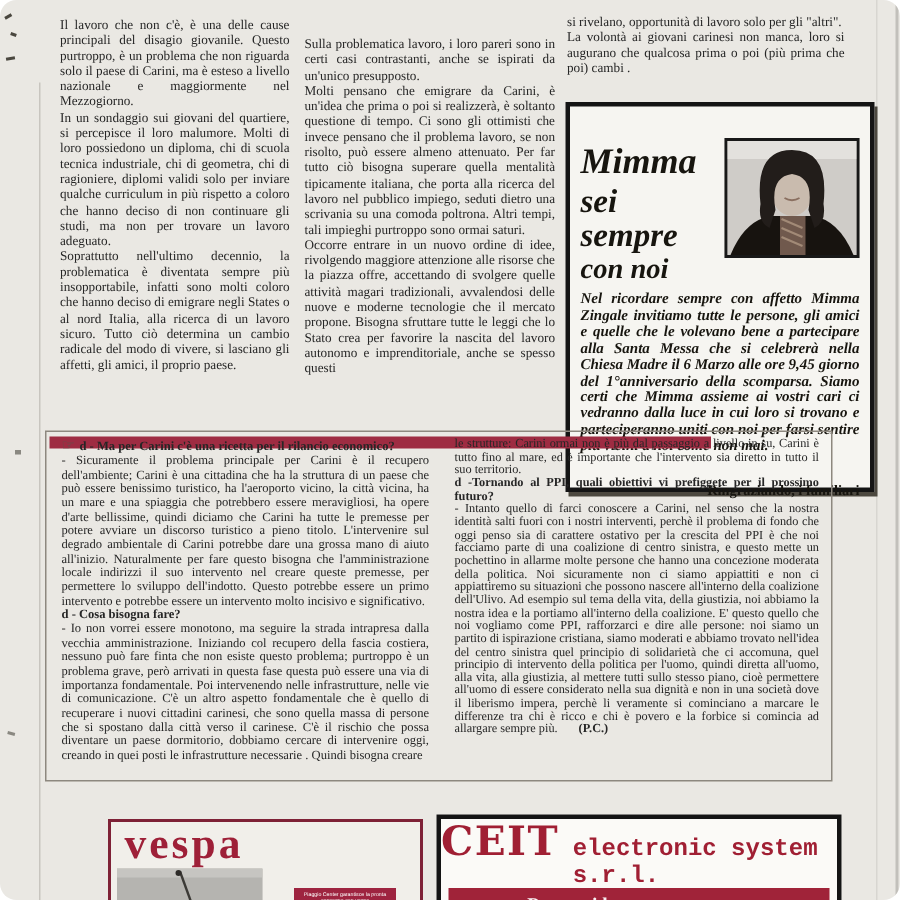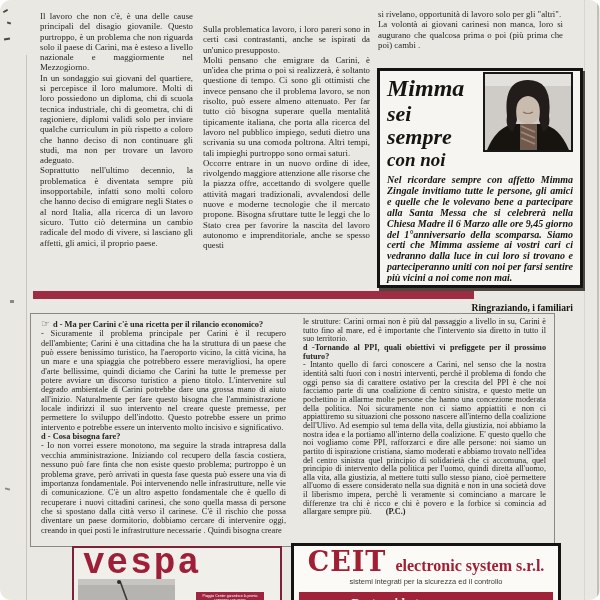--- a/index.html
+++ b/index.html
@@ -9,55 +9,55 @@
   .bodytext{font-size:8.8px;line-height:10.3px;text-align:justify;}
   .abs{position:absolute;}
 
   
   #col1{left:40px;top:11px;width:153px;}
   #col2{left:203px;top:24px;width:167px;}
   #col3{left:378px;top:9px;width:185px;}
 
   
   .memorial{left:377px;top:68px;width:186px;height:212px;background:#f6f5f1;
-            border:3px solid #141414;box-shadow:2px 3px 0 #4c483f;padding:1px 7px;box-sizing:content-box;}
+            border:3px solid #141414;box-shadow:2px 3px 0 #4c483f;padding:21px 7px;box-sizing:content-box;}
   .mem-head{display:flex;}
   .mem-title{width:90px;font-style:italic;font-weight:bold;padding-top:3px;color:#17150f;}
   .mem-title .t1{font-size:24px;line-height:27px;}
   .mem-title .t2{font-size:22px;line-height:23px;}
   .mem-title .t3{font-size:19px;line-height:23px;}
   .mem-photo{width:86px;height:76px;border:2px solid #181818;margin-left:auto;background:#cfccc8;}
   .mem-body{font-size:10px;line-height:10.9px;font-weight:bold;font-style:italic;text-align:justify;margin-top:4px;color:#17150f;}
   .mem-sign{text-align:right;font-weight:bold;font-size:9.6px;margin-top:18px;color:#17150f;}
 
   .divider{left:33px;top:291px;width:441px;height:8px;background:#9e2c42;}
 
   
-  .interview{left:30px;top:313px;width:523px;height:232px;border:1px solid #8d887f;}
+  .interview{left:30px;top:287px;width:523px;height:232px;border:1px solid #8d887f;}
   .iv-left{position:absolute;left:10px;top:5px;width:245px;font-size:8.4px;line-height:9.35px;text-align:justify;}
   .iv-right{position:absolute;left:272px;top:4px;width:243px;font-size:8.2px;line-height:8.65px;text-align:justify;}
   .q{font-weight:bold;}
   .hand{font-size:10px;color:#5a564e;margin-right:3px;font-style:normal;}
   .byline{font-weight:bold;margin-left:14px;}
 
   
   .vespa{left:72px;top:546px;width:206px;height:60px;border:2px solid #7e2136;background:#f1efea;}
-  .vespa-title{color:#9e2038;font-weight:bold;font-size:36px;line-height:29px;margin:1px 0 0 9px;
-               letter-spacing:2px;font-family:Liberation Mono, monospace;}
+  .vespa-title{color:#9e2038;font-weight:bold;font-size:29px;line-height:29px;margin:1px 0 0 9px;
+               letter-spacing:2px;font-family:Liberation Serif, serif;}
   .vespa-photo{position:absolute;left:4px;top:31px;width:97px;height:27px;background:#b5b4b0;overflow:hidden;}
   .vespa-tag{position:absolute;left:122px;top:44px;width:68px;height:14px;background:#9e2440;color:#fff;
              font-family:"Liberation Sans",sans-serif;font-size:3.5px;line-height:4.2px;
              padding:2px 3px;text-align:center;box-sizing:border-box;}
 
   
   .ceit{left:291px;top:543px;width:264px;height:60px;border:3px solid #141414;background:#fbfaf7;}
   .ceit-head{display:flex;align-items:baseline;justify-content:center;gap:9px;margin-top:2px;}
   .ceit-name{color:#a01f33;font-weight:bold;font-size:27px;line-height:28px;
              font-family:"DejaVu Serif","Liberation Serif",serif;letter-spacing:1px;}
-  .ceit-sub{color:#a01f33;font-weight:bold;font-size:16px;font-family:Liberation Serif, serif;}
+  .ceit-sub{color:#a01f33;font-weight:bold;font-size:16px;font-family:Liberation Mono, monospace;}
   .ceit-tag{text-align:center;font-family:"Liberation Sans",sans-serif;font-size:7.5px;color:#3a3a3a;margin-top:1px;}
   .ceit-banner{position:absolute;left:5px;right:5px;top:46px;height:22px;background:#a02339;color:#f7eff1;
                text-align:center;font-size:13px;font-weight:bold;padding-top:3px;box-sizing:border-box;}
 
   
   .vl{background:#c8c5bf;width:1px;}
   .mark{background:#4a473f;}
 </style>
 </head>
 <body>

